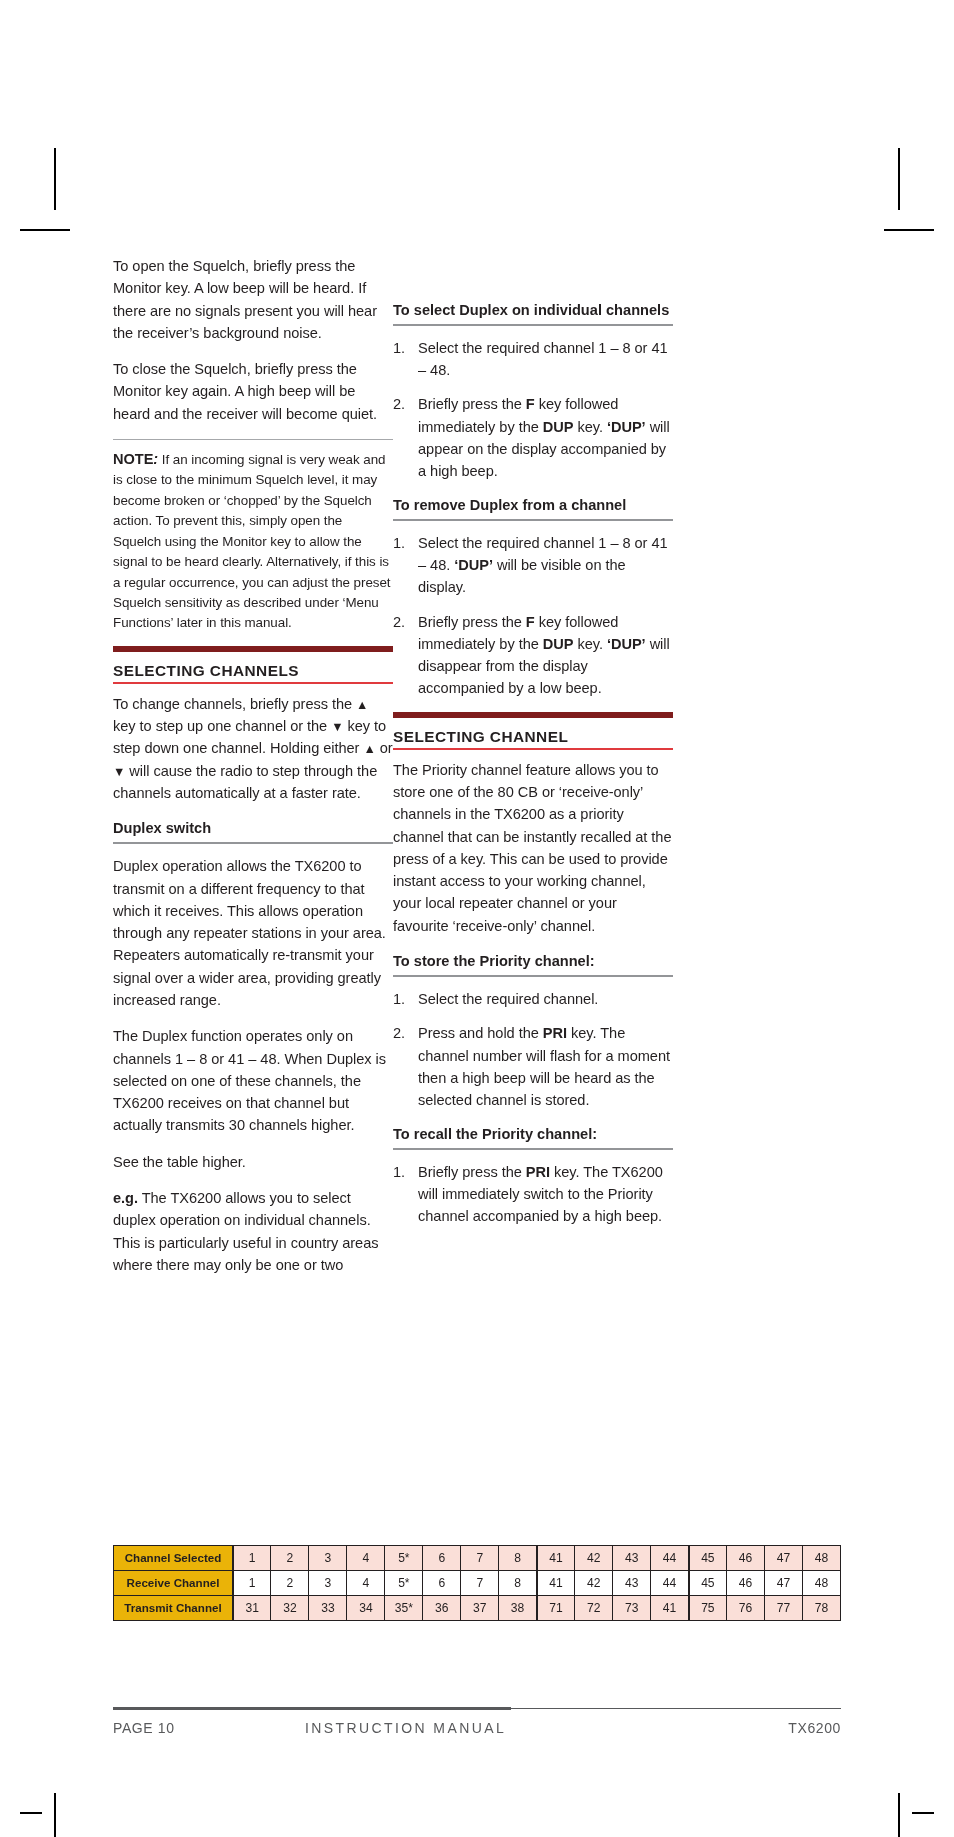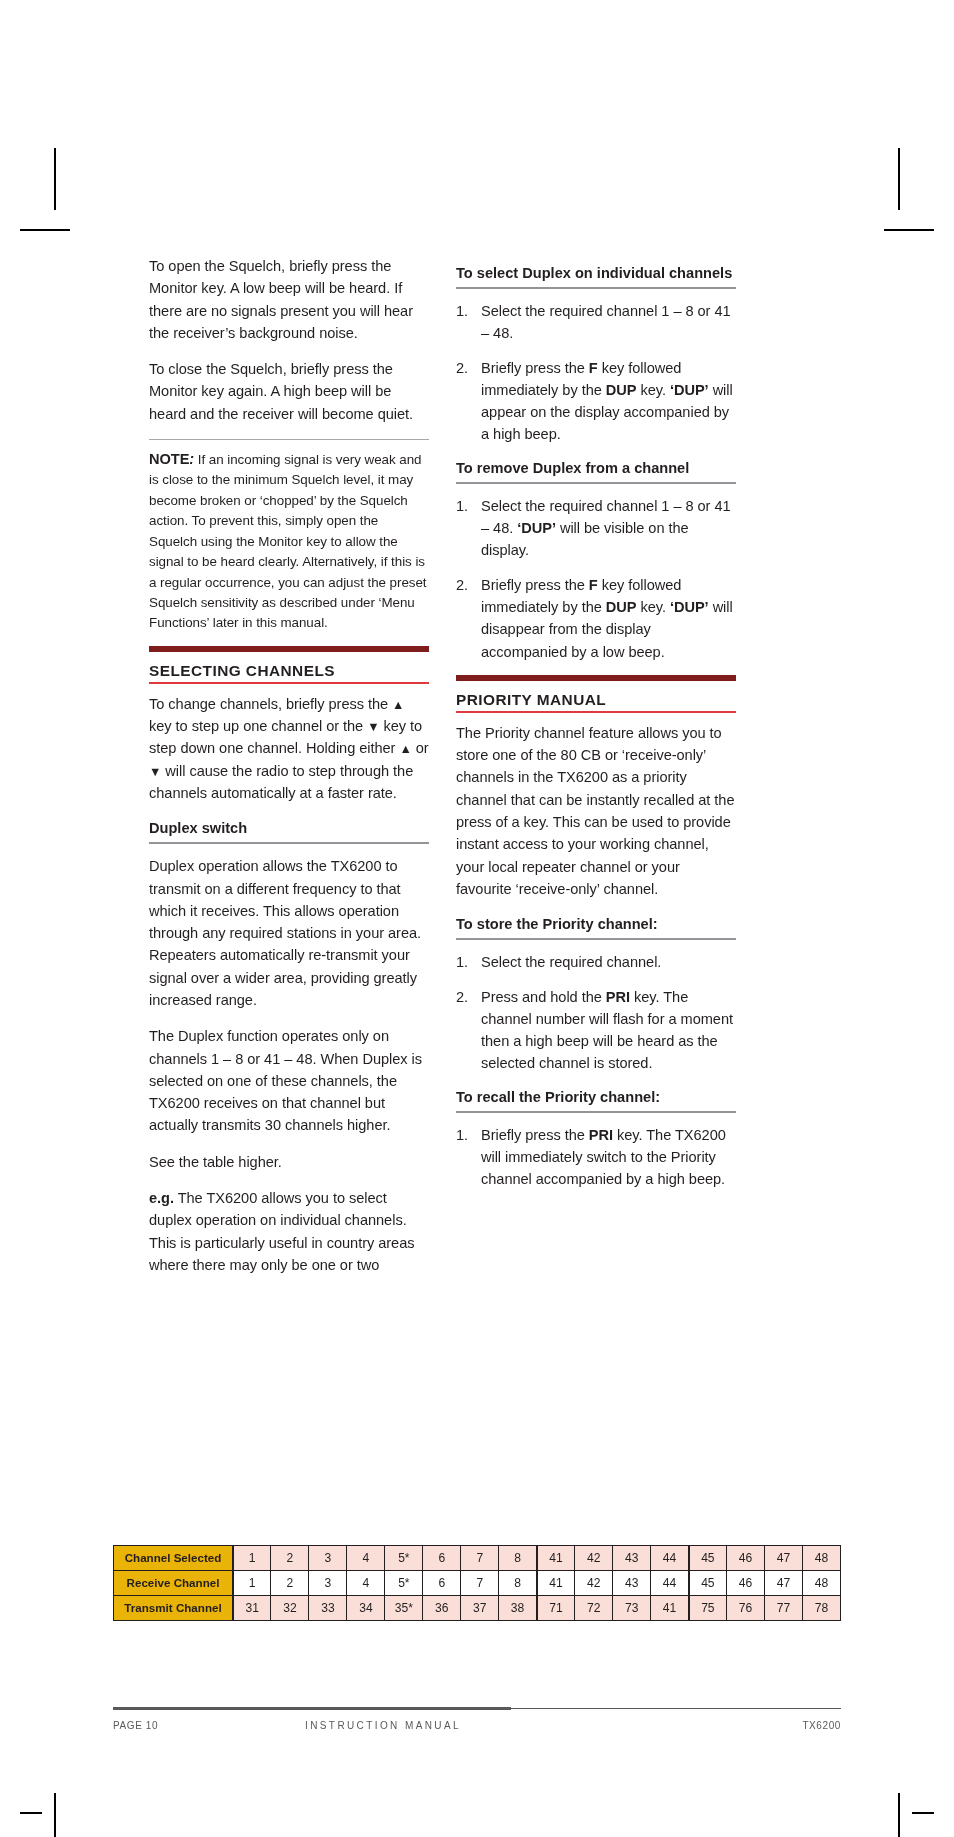--- a/index.html
+++ b/index.html
@@ -32,23 +32,21 @@
   
   .page {
     position: absolute;
     left: 113px;
     top: 255px;
     width: 728px;
   }
 
   .columns {
     display: flex;
-    gap: 27px;
-    align-items: flex-start;
-    margin-left: 36px;
+    align-items: center;
   }
   .col { width: 280px; }
 
   p.body {
     margin: 0 0 14px 0;
     font-size: 14.6px;
     line-height: 22.3px;
     color: #231f20;
     letter-spacing: -0.05px;
   }
@@ -173,21 +171,21 @@
   }
   .footer .rule-thin {
     position: absolute; left: 398px; top: 1.1px;
     width: 330px; height: 0.9px; background: #58595b;
   }
   .footer .fr {
     position: relative;
     display: flex;
     align-items: baseline;
     padding-top: 13px;
-    font-size: 10px;
+    font-size: 14px;
     color: #58595b;
     justify-content: flex-end;
   }
   .footer .f-page { letter-spacing: 0.6px; }
   .footer .f-mid {
     position: absolute;
     left: 192px;
     letter-spacing: 2.4px;
   }
   .footer .f-model {
@@ -221,21 +219,21 @@
       </div>
 
       <div class="sec-head">
         <span class="sec-title">SELECTING CHANNELS</span>
       </div>
 
       <p class="body"><span>To change channels, briefly press the </span><span class="arrow">▲</span><span> key to step up one channel or the </span><span class="arrow">▼</span><span> key to step down one channel. Holding either </span><span class="arrow">▲</span><span> or </span><span class="arrow">▼</span><span> will cause the radio to step through the channels automatically at a faster rate.</span></p>
 
       <div class="sub-head">Duplex switch</div>
 
-      <p class="body">Duplex operation allows the TX6200 to transmit on a different frequency to that which it receives. This allows operation through any required stations in your area. Repeaters automatically re-transmit your signal over a wider area, providing greatly increased range.</p>
+      <p class="body">Duplex operation allows the TX6200 to transmit on a different frequency to that which it receives. This allows operation through any repeater stations in your area. Repeaters automatically re-transmit your signal over a wider area, providing greatly increased range.</p>
 
       <p class="body">The Duplex function operates only on channels 1 – 8 or 41 – 48. When Duplex is selected on one of these channels, the TX6200 receives on that channel but actually transmits 30 channels higher.</p>
 
       <p class="body">See the table higher.</p>
 
       <p class="body"><b>e.g.</b><span> The TX6200 allows you to select duplex operation on individual channels. This is particularly useful in country areas where there may only be one or two</span></p>
 
     </div>
 
     <div class="col">
@@ -247,21 +245,21 @@
           <li><span>Briefly press the </span><b>F</b><span> key followed immediately by the </span><b>DUP</b><span> key. </span><b>‘DUP’</b><span> will appear on the display accompanied by a high beep.</span></li>
         </ol>
 
       <div class="sub-head">To remove Duplex from a channel</div>
       <ol class="steps">
           <li><span>Select the required channel 1 – 8 or 41 – 48. </span><b>‘DUP’</b><span> will be visible on the display.</span></li>
           <li><span>Briefly press the </span><b>F</b><span> key followed immediately by the </span><b>DUP</b><span> key. </span><b>‘DUP’</b><span> will disappear from the display accompanied by a low beep.</span></li>
         </ol>
 
       <div class="sec-head">
-        <span class="sec-title">PRIORITY MANUAL</span>
+        <span class="sec-title">SELECTING CHANNEL</span>
       </div>
 
       <p class="body">The Priority channel feature allows you to store one of the 80 CB or ‘receive-only’ channels in the TX6200 as a priority channel that can be instantly recalled at the press of a key. This can be used to provide instant access to your working channel, your local repeater channel or your favourite ‘receive-only’ channel.</p>
 
       <div class="sub-head">To store the Priority channel:</div>
       <ol class="steps">
           <li><span>Select the required channel.</span></li>
           <li><span>Press and hold the </span><b>PRI</b><span> key. The channel number will flash for a moment then a high beep will be heard as the selected channel is stored.</span></li>
         </ol>
 

